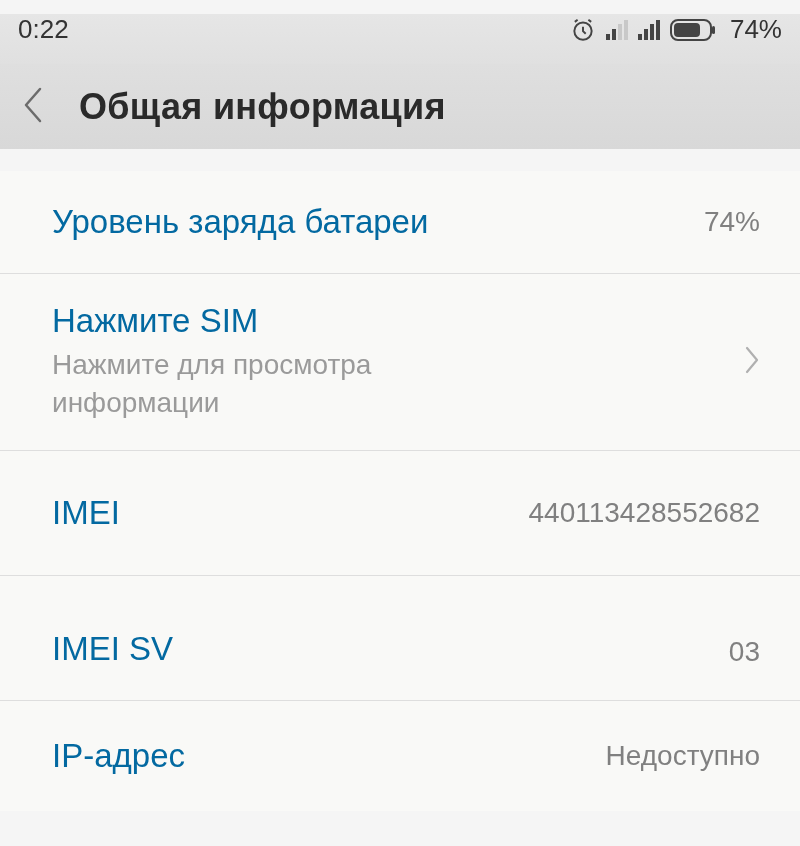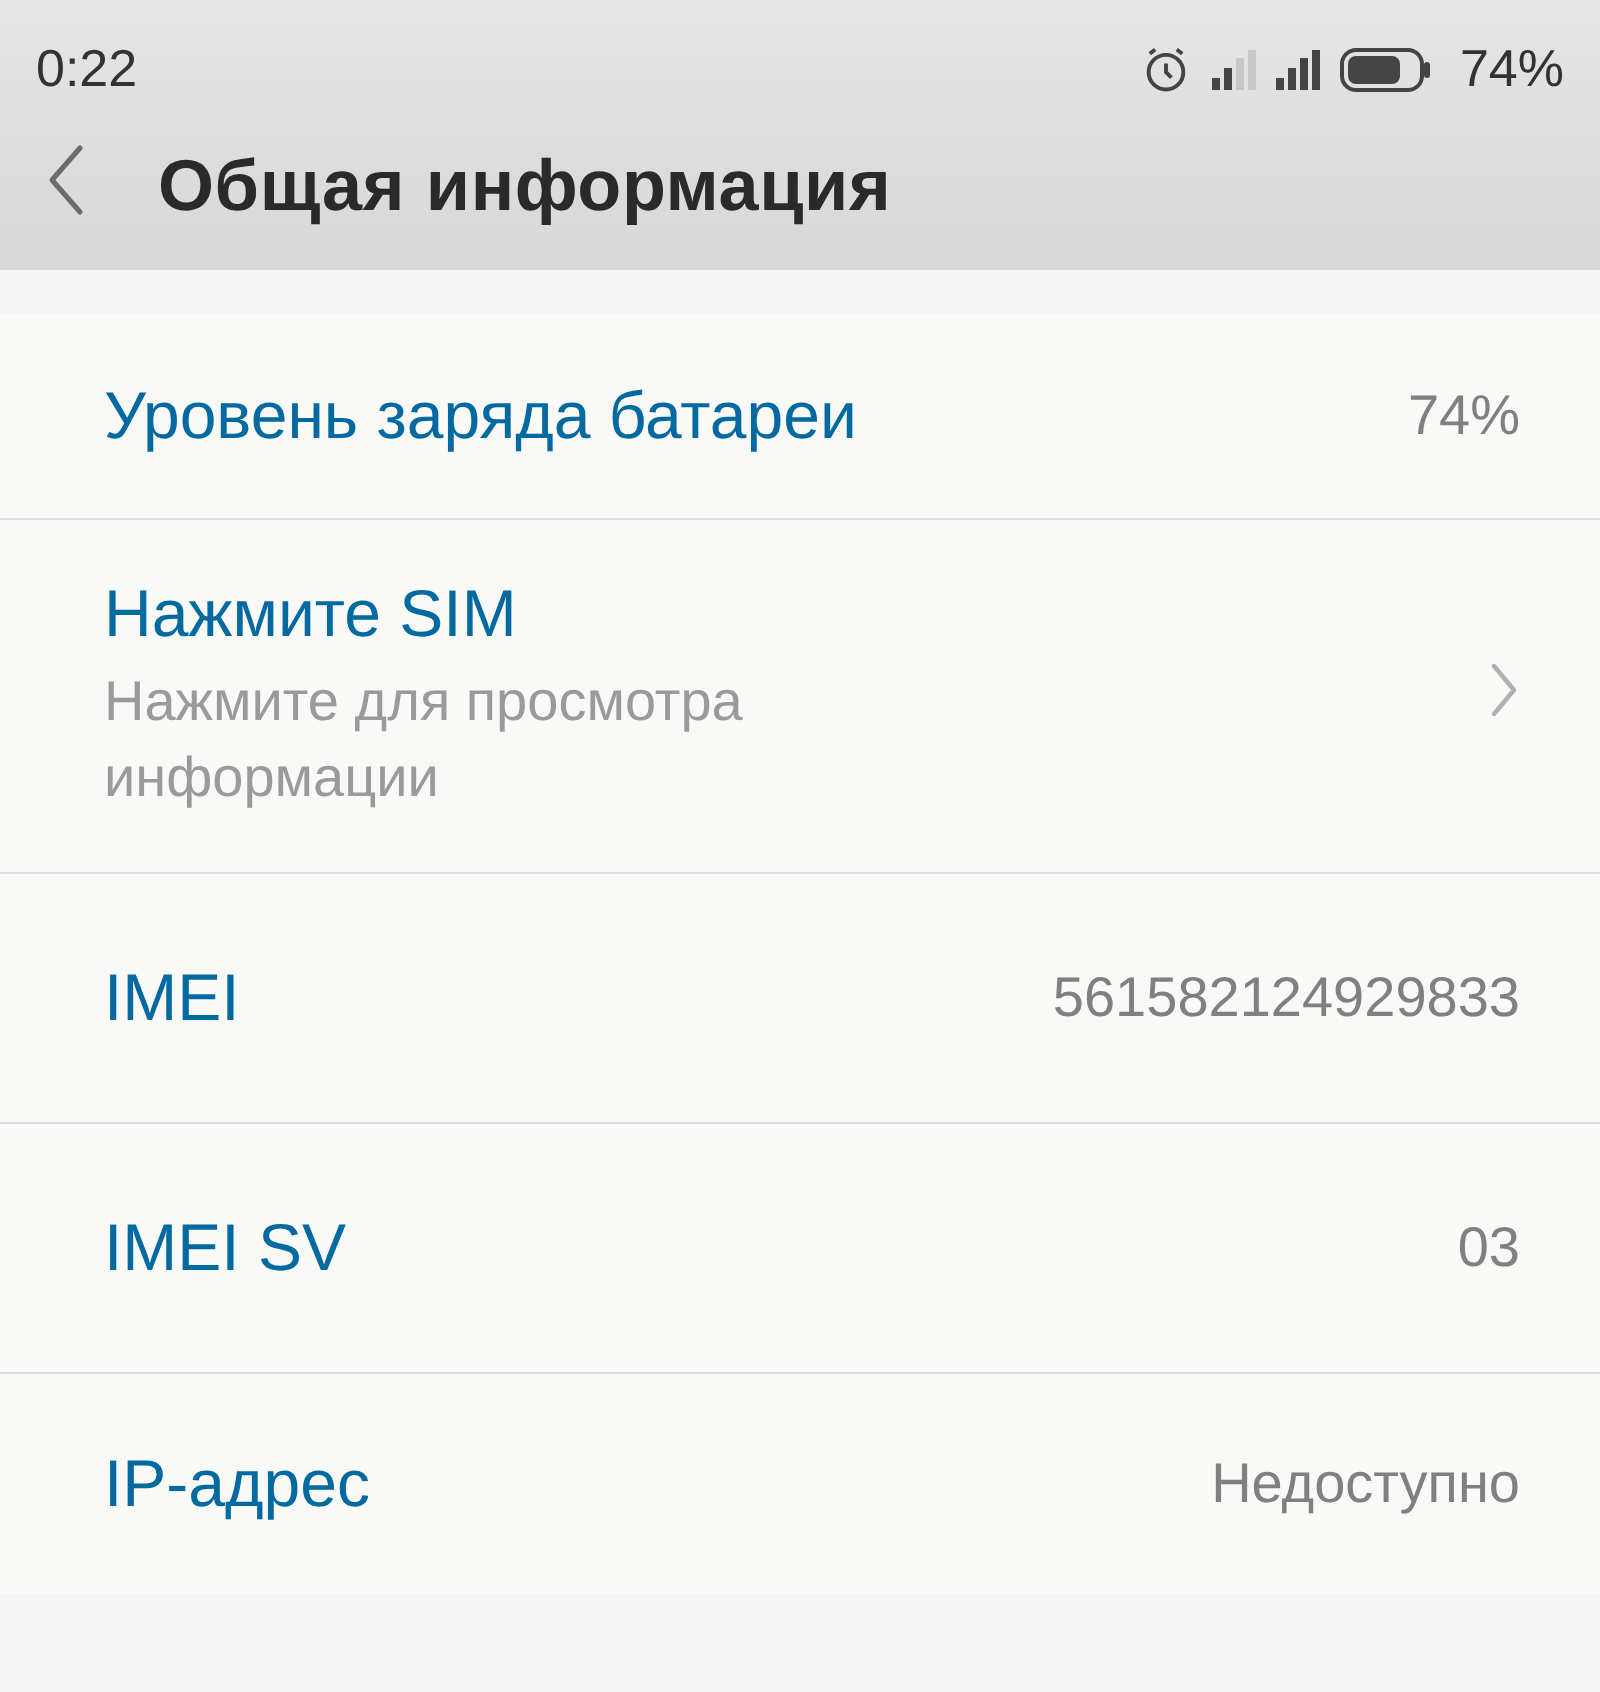--- a/index.html
+++ b/index.html
@@ -12,25 +12,26 @@
       width: 800px;
       height: 846px;
       background: #f5f5f5;
       color: #333;
       overflow: hidden;
     }
     .status-bar {
       height: 50px;
       background: linear-gradient(to bottom, #e6e6e6, #e0e0e0);
       display: flex;
-      align-items: flex-end;
+      align-items: flex-start;
       justify-content: space-between;
       padding: 0 18px;
       font-size: 26px;
       color: #333;
+      margin-top: 14px;
     }
     .status-left {
       font-weight: 400;
     }
     .status-right {
       display: flex;
       align-items: center;
       gap: 10px;
     }
     .status-right svg {
@@ -177,25 +178,25 @@
         </svg>
       </span>
     </div>
   </div>
 
   <div class="row" style="min-height:125px;">
     <div class="row-left">
       <div class="row-label">IMEI</div>
     </div>
     <div class="row-right">
-      <div class="row-value">561582124929833</div>
-    </div>
-  </div>
-
-  <div class="row" style="min-height:125px;">
+      <div class="row-value">440113428552682</div>
+    </div>
+  </div>
+
+  <div class="row" style="min-height:125px;align-items:flex-end;">
     <div class="row-left">
       <div class="row-label">IMEI SV</div>
     </div>
     <div class="row-right">
       <div class="row-value">03</div>
     </div>
   </div>
 
   <div class="row" style="border-bottom:none;min-height:110px;">
     <div class="row-left">

